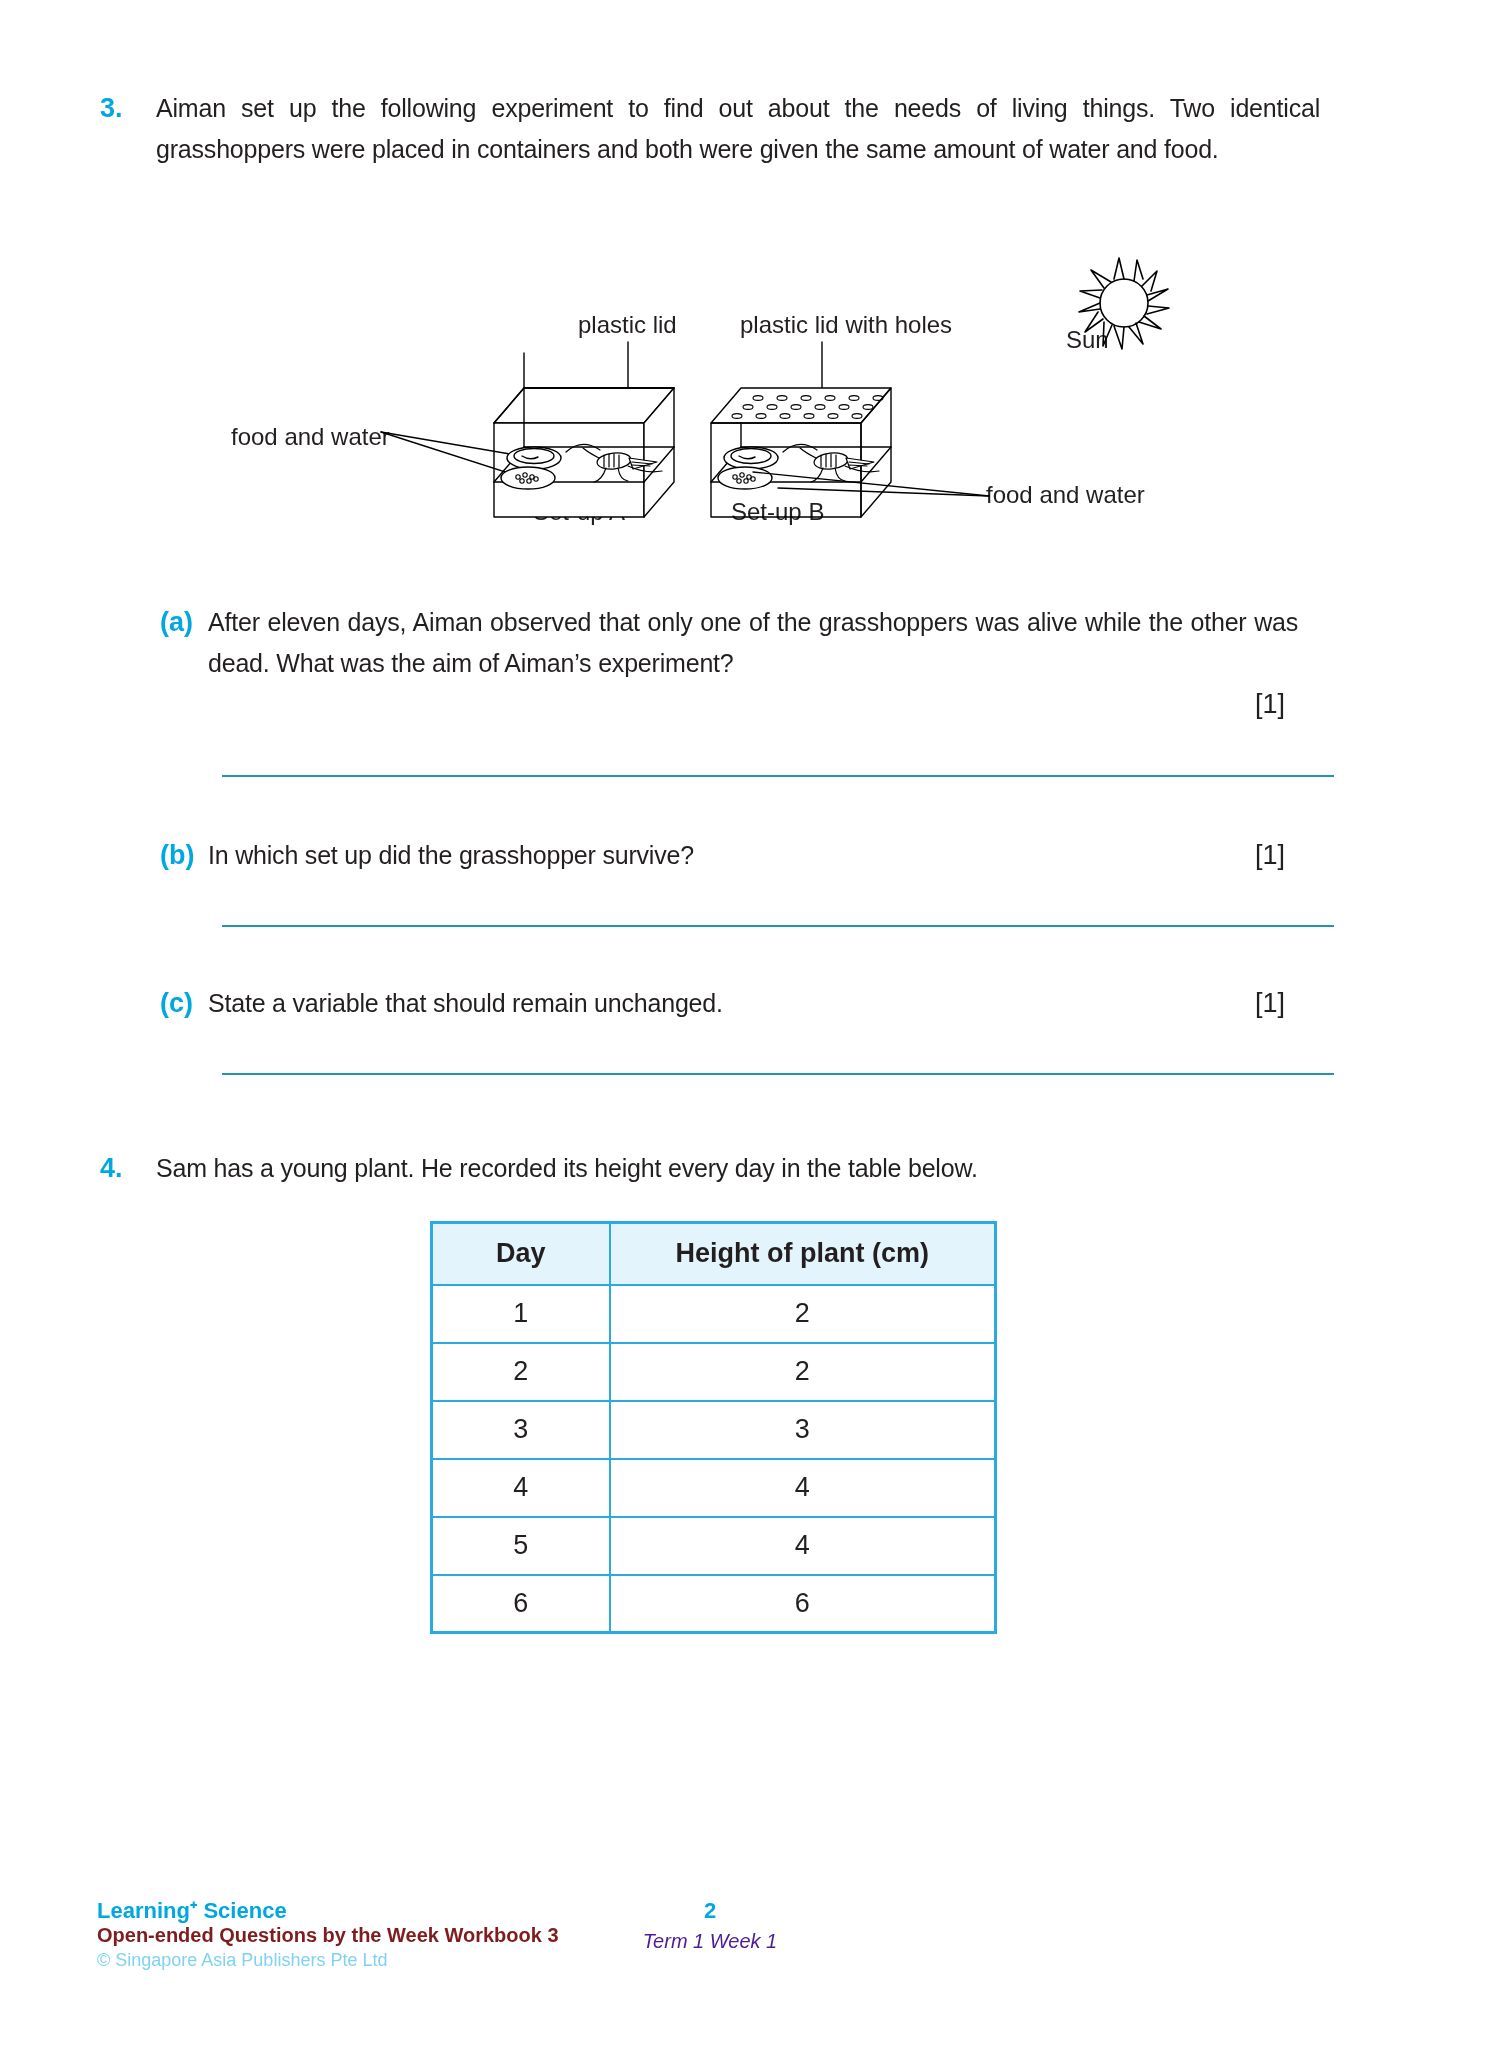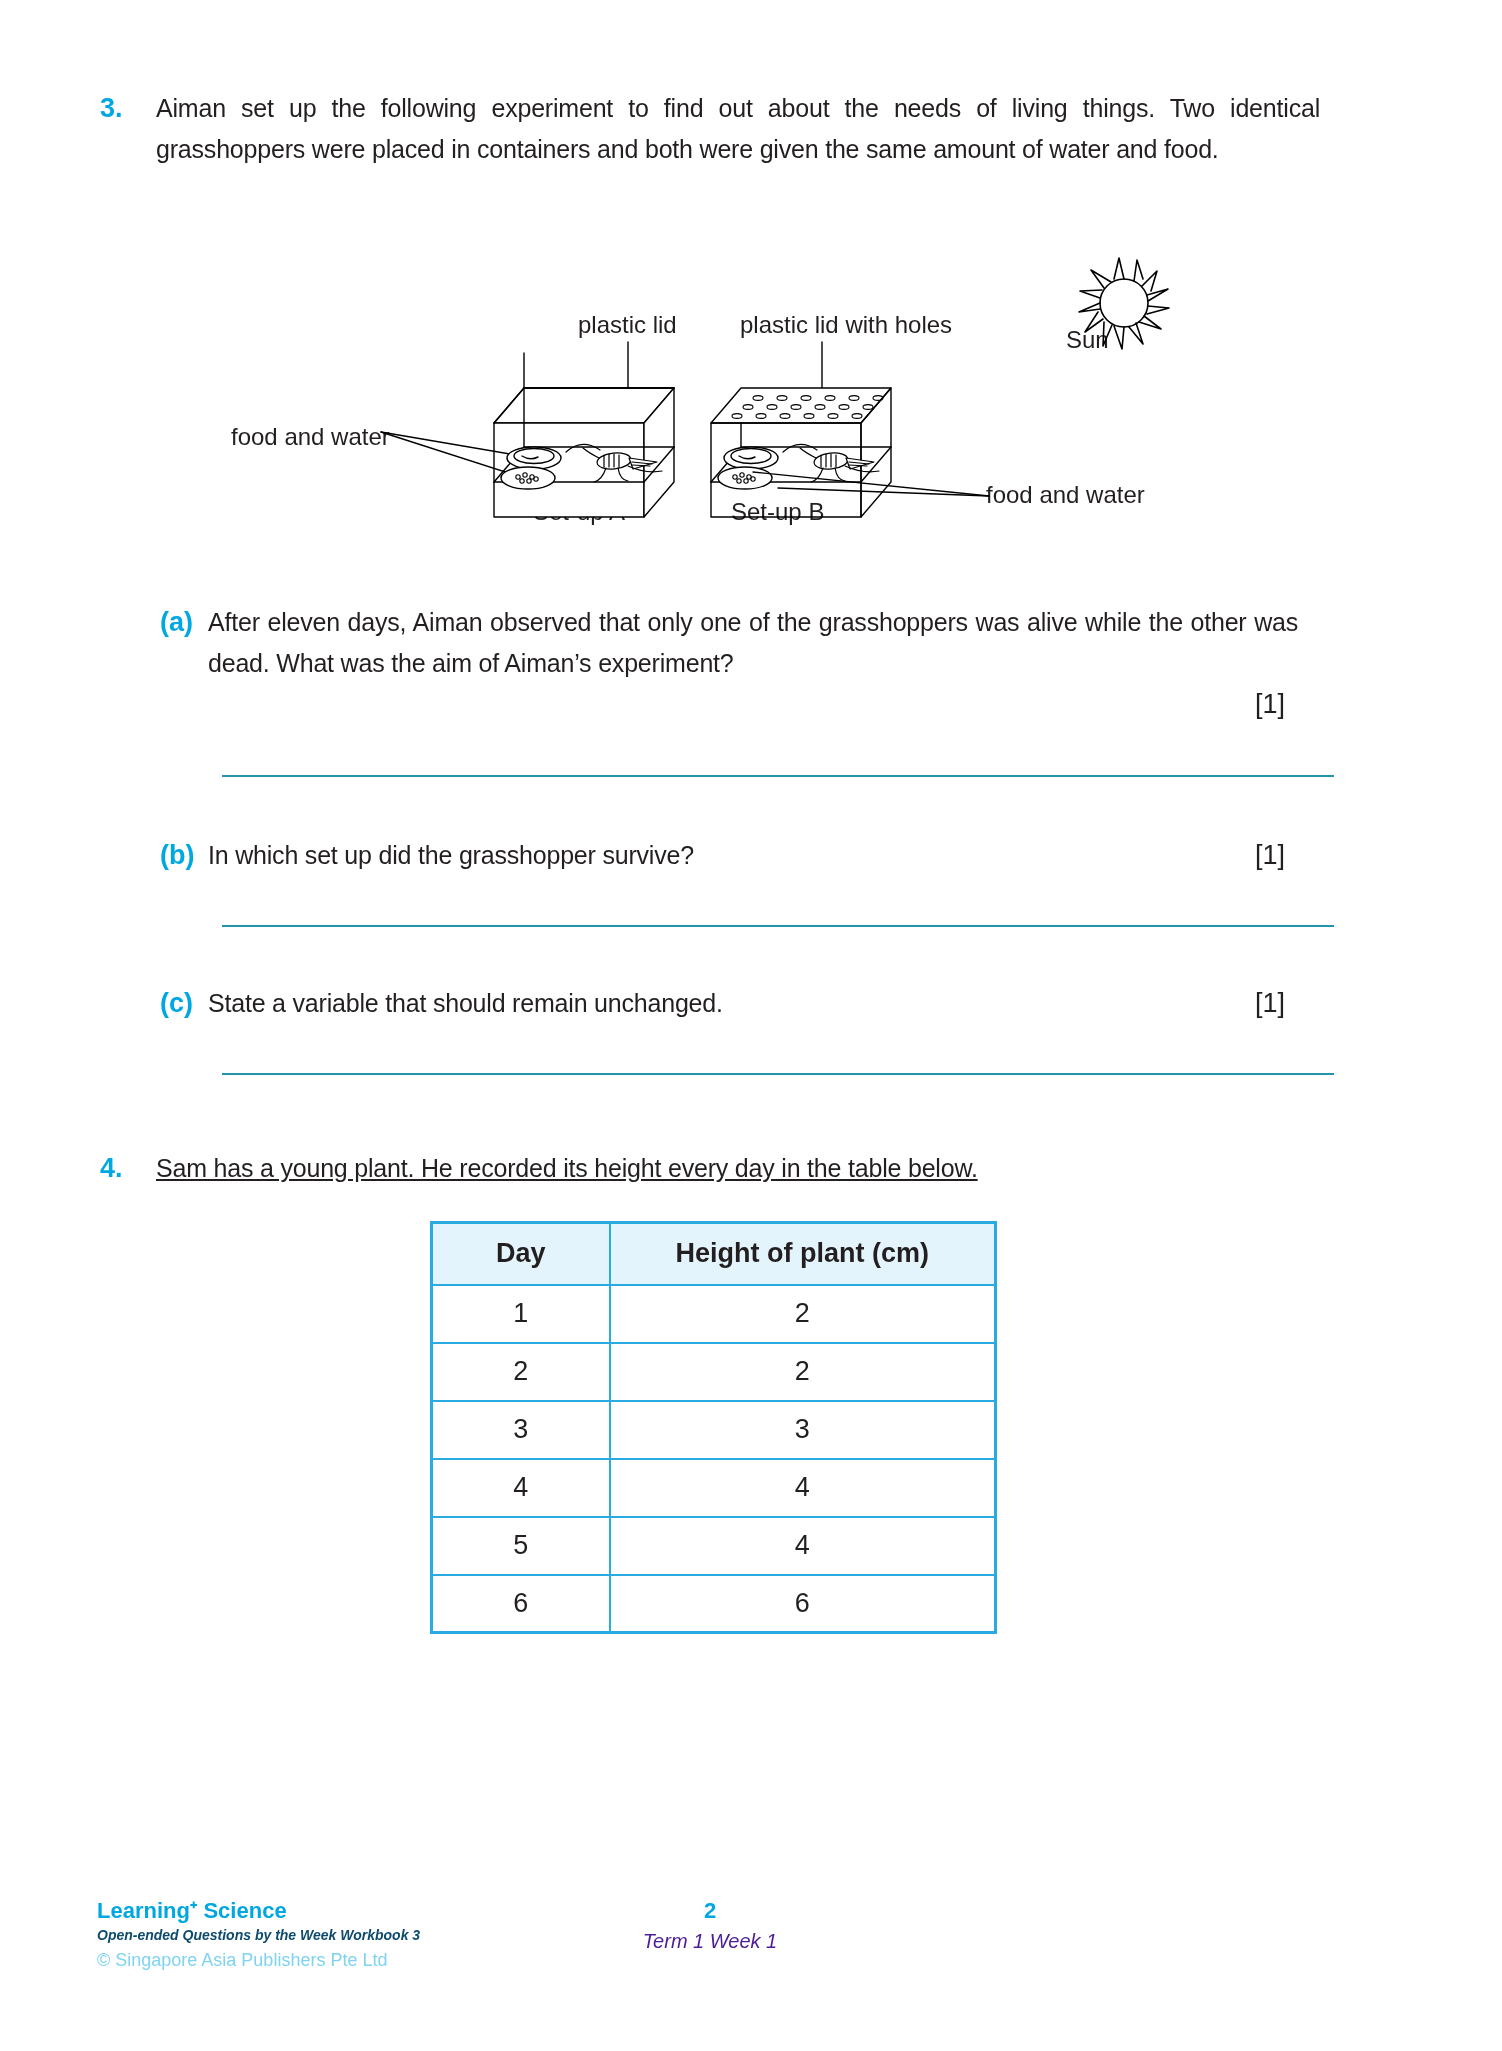--- a/index.html
+++ b/index.html
@@ -98,26 +98,25 @@
   
   .footer { position: absolute; }
   .f-line1 {
     color: #00a7e1;
     font-size: 22px;
     font-weight: bold;
     line-height: 24px;
     white-space: nowrap;
   }
   .f-line2 {
-    color: #0c4a6e;
-    font-size: 14px;
+    color: #7f1d1d;
+    font-size: 20px;
     font-weight: bold;
     line-height: 25px;
     white-space: nowrap;
-    font-style: italic;
   }
   .f-line3 {
     color: #7fd3f0;
     font-size: 18px;
     line-height: 25px;
     white-space: nowrap;
   }
   .pg-num {
     position: absolute;
     color: #00a7e1;
@@ -305,21 +304,21 @@
 
   <div class="q-row" style="left:160px; top:983px; width:1165px;">
     <div class="sub-label">(c)</div>
     <div class="q-body nojust" style="width:1090px;">State a variable that should remain unchanged.</div>
   </div>
   <div class="marks" style="left:1255px; top:983px;">[1]</div>
   <div class="ans-line" style="left:222px; top:1073px; width:1112px;"></div>
 
   <div class="q-row" style="left:100px; top:1148px; width:1220px;">
     <div class="q-num">4.</div>
-    <div class="q-body nojust" style="width:1164px;text-decoration:underline;">Sam has a young plant. He recorded its height every day in the table below.</div>
+    <div class="q-body nojust" style="width:1164px;">Sam has a young plant. He recorded its height every day in the table below.</div>
   </div>
 
   <table class="plant-table" style="left:430px; top:1221px;">
     <thead>
       <tr>
         <th class="col-day">Day</th>
         <th class="col-h">Height of plant (cm)</th>
       </tr>
     </thead>
     <tbody>

